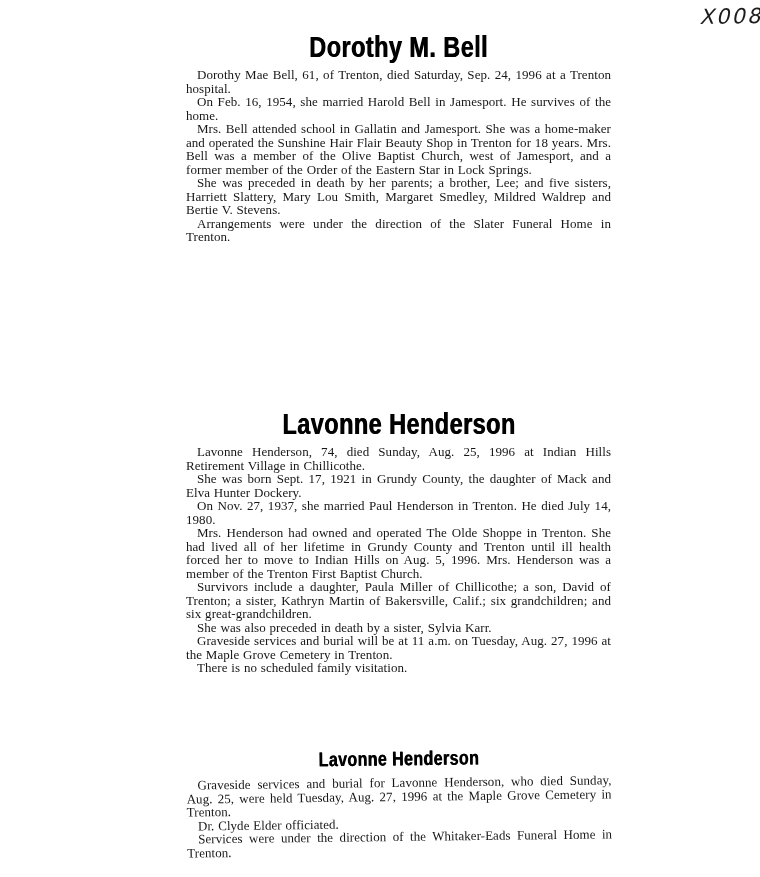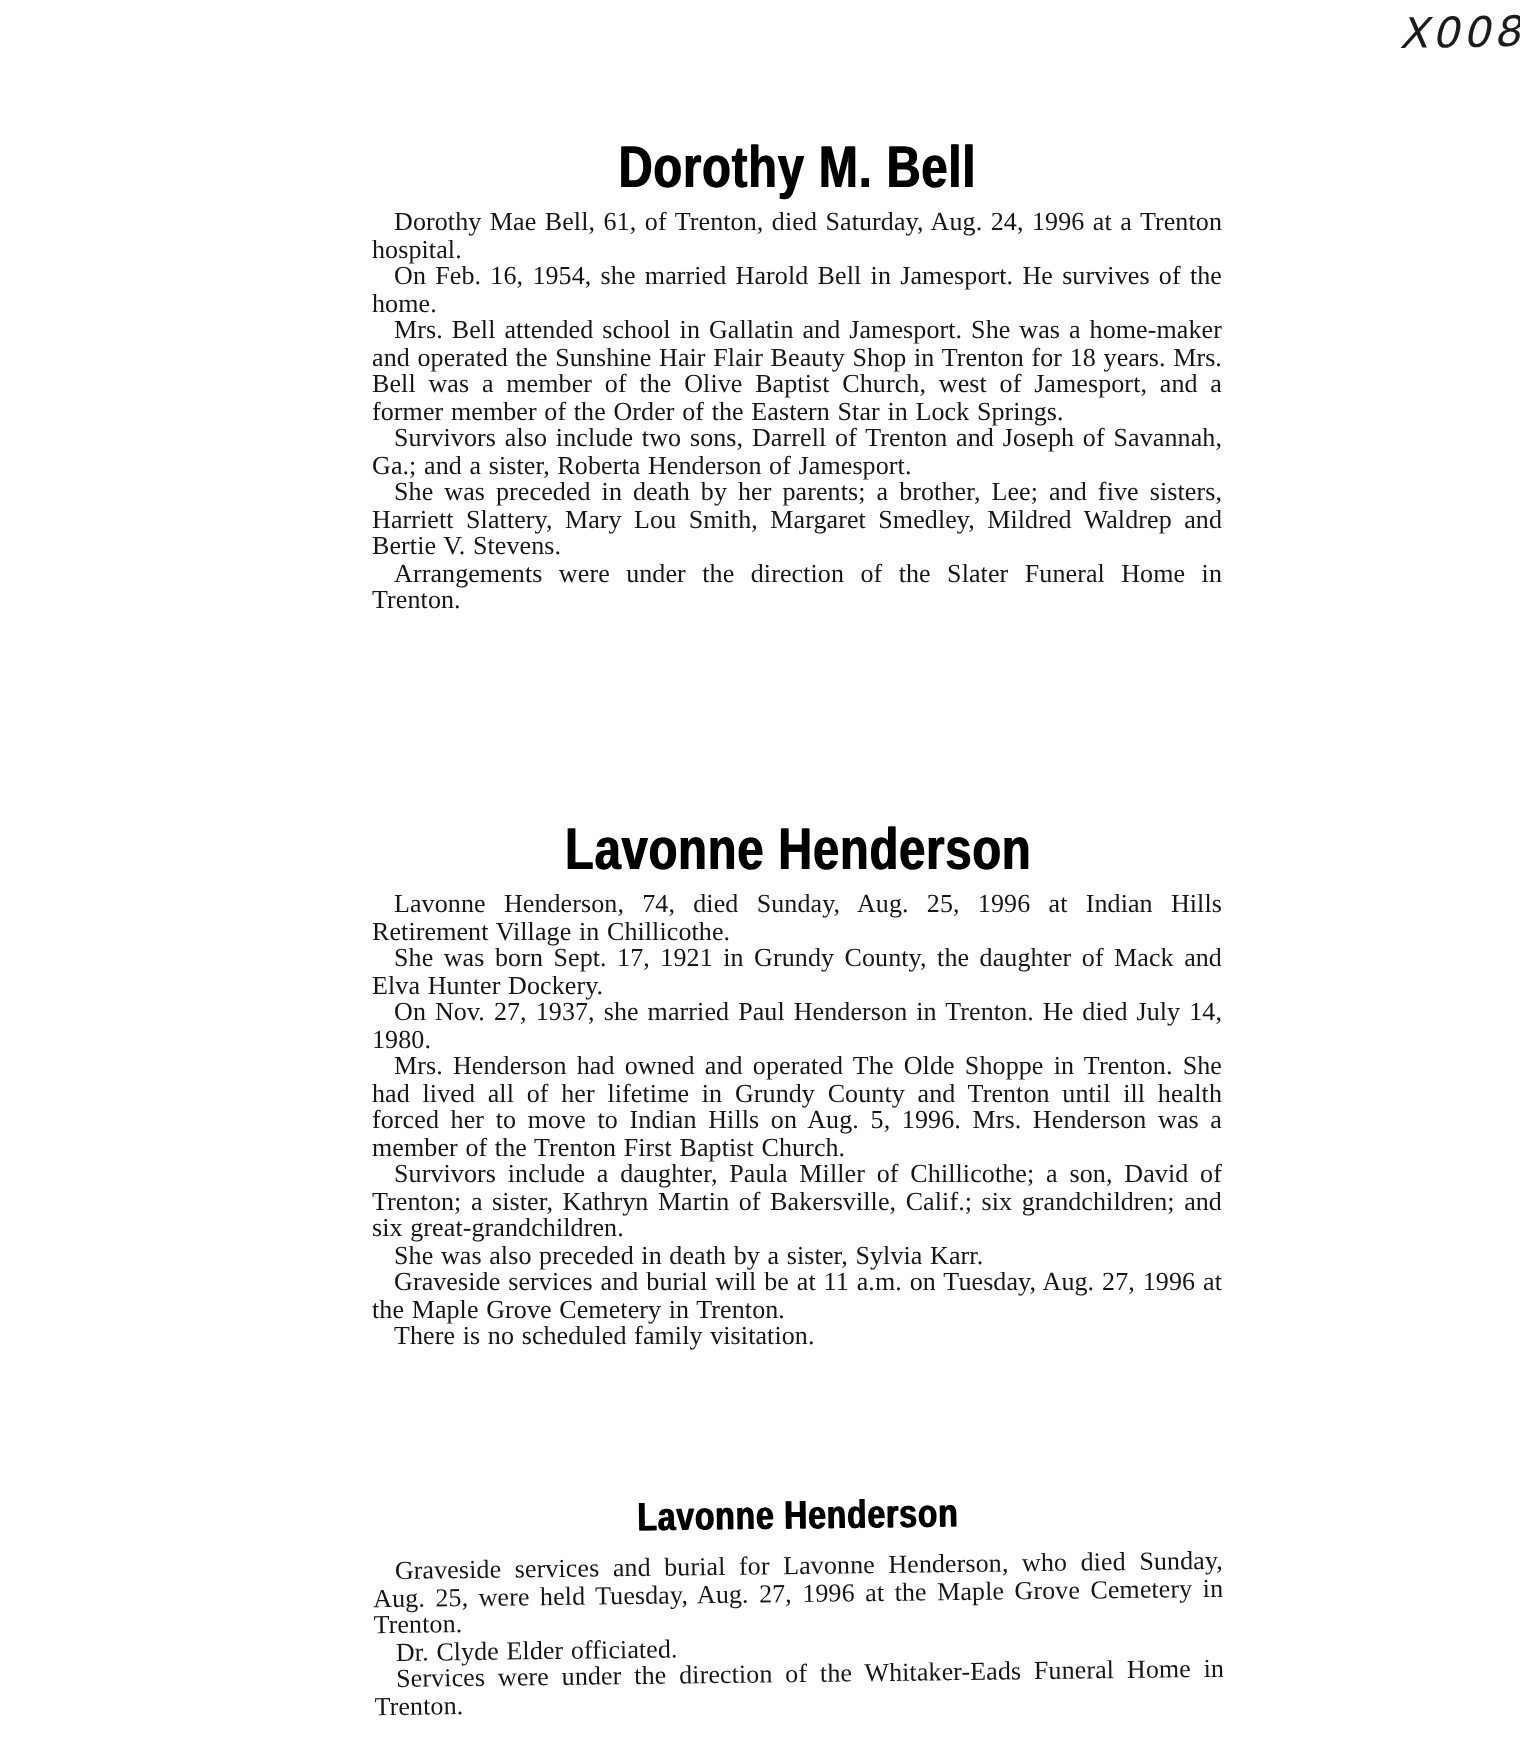--- a/index.html
+++ b/index.html
@@ -26,21 +26,21 @@
     letter-spacing: 2px;
     transform: skewX(-14deg) rotate(-1deg);
     transform-origin: left top;
     white-space: nowrap;
   }
   .obit {
     position: absolute;
     left: 186px;
     width: 425px;
   }
-  .obit-1 { top: 34px; margin-top: 36px; }
+  .obit-1 { top: 34px; }
   .obit-2 { top: 411px; }
   .obit-3 { top: 748px; transform: rotate(-0.7deg); transform-origin: center top; }
   .obit-title {
     margin: 0 0 6px 0;
     text-align: center;
     font-family: "Liberation Sans", sans-serif;
     font-weight: bold;
     color: #000000;
   }
   .size-lg { font-size: 28px; line-height: 28px; }
@@ -66,24 +66,23 @@
 </style>
 </head>
 <body>
 
 <div class="page">
 
   <div class="handwritten">X008</div>
 
   <section class="obit obit-1">
     <h1 class="obit-title size-lg"><span class="condense">Dorothy M. Bell</span></h1>
-    <p>Dorothy Mae Bell, 61, of Trenton, died Saturday, Aug. 24, 1996 at a Trenton hospital.</p>
+    <p>Dorothy Mae Bell, 61, of Trenton, died Saturday, Sep. 24, 1996 at a Trenton hospital.</p>
     <p>On Feb. 16, 1954, she married Harold Bell in Jamesport. He survives of the home.</p>
     <p>Mrs. Bell attended school in Gallatin and Jamesport. She was a home-maker and operated the Sunshine Hair Flair Beauty Shop in Trenton for 18 years. Mrs. Bell was a member of the Olive Baptist Church, west of Jamesport, and a former member of the Order of the Eastern Star in Lock Springs.</p>
-    <p>Survivors also include two sons, Darrell of Trenton and Joseph of Savannah, Ga.; and a sister, Roberta Henderson of Jamesport.</p>
     <p>She was preceded in death by her parents; a brother, Lee; and five sisters, Harriett Slattery, Mary Lou Smith, Margaret Smedley, Mildred Waldrep and Bertie V. Stevens.</p>
     <p>Arrangements were under the direction of the Slater Funeral Home in Trenton.</p>
   </section>
 
   <section class="obit obit-2">
     <h1 class="obit-title size-lg"><span class="condense">Lavonne Henderson</span></h1>
     <p>Lavonne Henderson, 74, died Sunday, Aug. 25, 1996 at Indian Hills Retirement Village in Chillicothe.</p>
     <p>She was born Sept. 17, 1921 in Grundy County, the daughter of Mack and Elva Hunter Dockery.</p>
     <p>On Nov. 27, 1937, she married Paul Henderson in Trenton. He died July 14, 1980.</p>
     <p>Mrs. Henderson had owned and operated The Olde Shoppe in Trenton. She had lived all of her lifetime in Grundy County and Trenton until ill health forced her to move to Indian Hills on Aug. 5, 1996. Mrs. Henderson was a member of the Trenton First Baptist Church.</p>

